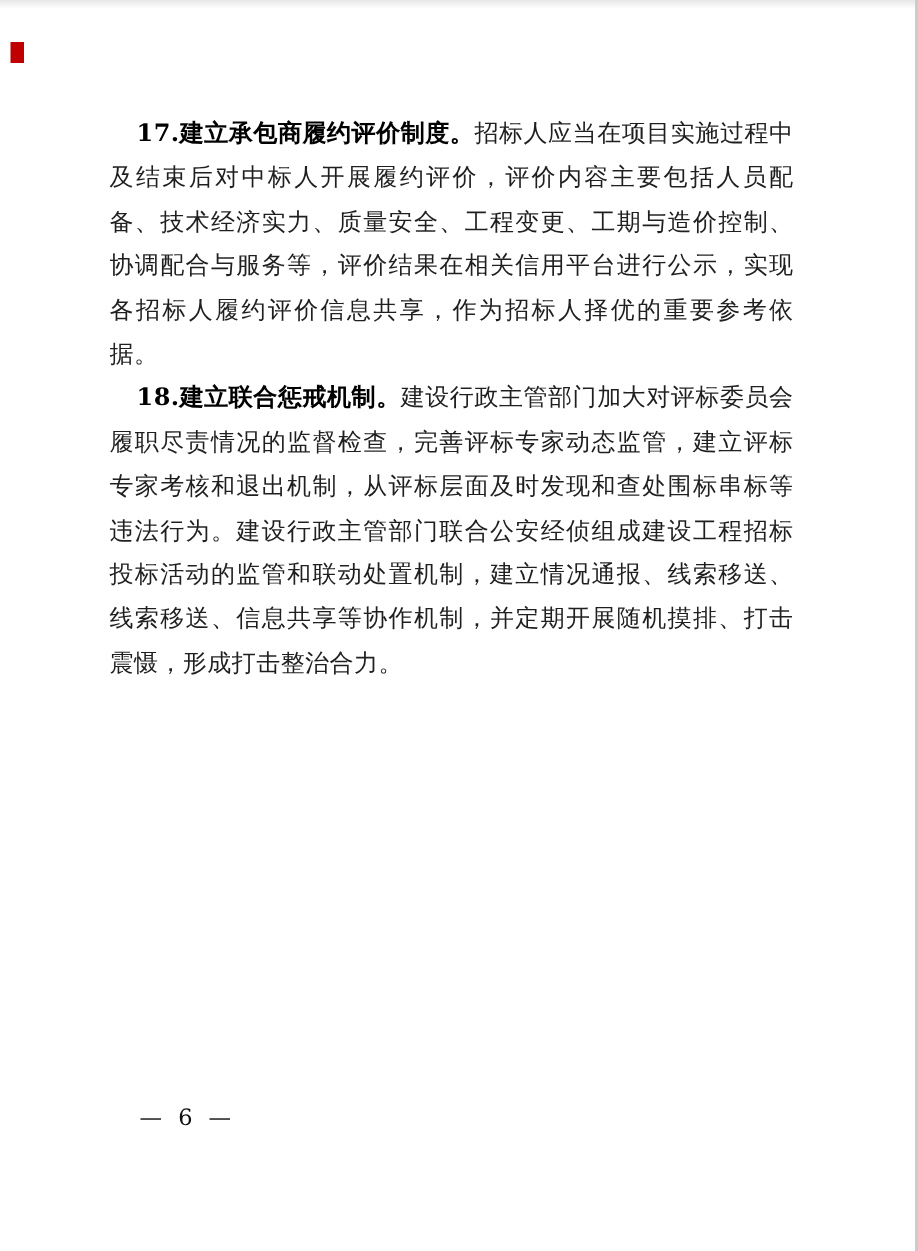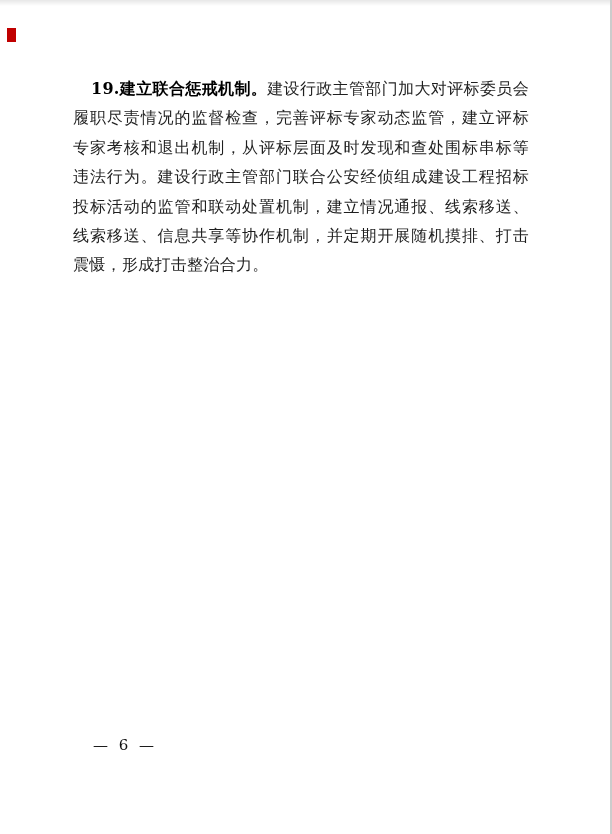--- a/index.html
+++ b/index.html
@@ -70,20 +70,21 @@
 <div class="page">
 
   <div class="top-shade"></div>
   <div class="right-edge"></div>
   <div class="red-mark"></div>
 
   <div class="content">
 
 
 
+    <p class="indent"><b>17.建立承包商履约评价制度。</b><span>招标人应当在项目实施过程中及结束后对中标人开展履约评价，评价内容主要包括人员配备、技术经济实力、质量安全、工程变更、工期与造价控制、协调配合与服务等，评价结果在相关信用平台进行公示，实现各招标人履约评价信息共享，作为招标人择优的重要参考依据。</span></p>
 
-    <p class="indent"><b>19.建立联合惩戒机制。</b><span>建设行政主管部门加大对评标委员会履职尽责情况的监督检查，完善评标专家动态监管，建立评标专家考核和退出机制，从评标层面及时发现和查处围标串标等违法行为。建设行政主管部门联合公安经侦组成建设工程招标投标活动的监管和联动处置机制，建立情况通报、线索移送、线索移送、信息共享等协作机制，并定期开展随机摸排、打击震慑，形成打击整治合力。</span></p>
+    <p class="indent"><b>18.建立联合惩戒机制。</b><span>建设行政主管部门加大对评标委员会履职尽责情况的监督检查，完善评标专家动态监管，建立评标专家考核和退出机制，从评标层面及时发现和查处围标串标等违法行为。建设行政主管部门联合公安经侦组成建设工程招标投标活动的监管和联动处置机制，建立情况通报、线索移送、线索移送、信息共享等协作机制，并定期开展随机摸排、打击震慑，形成打击整治合力。</span></p>
 
   </div>
 
   <div class="page-number">— 6 —</div>
 
 </div>
 
 </body></html>

